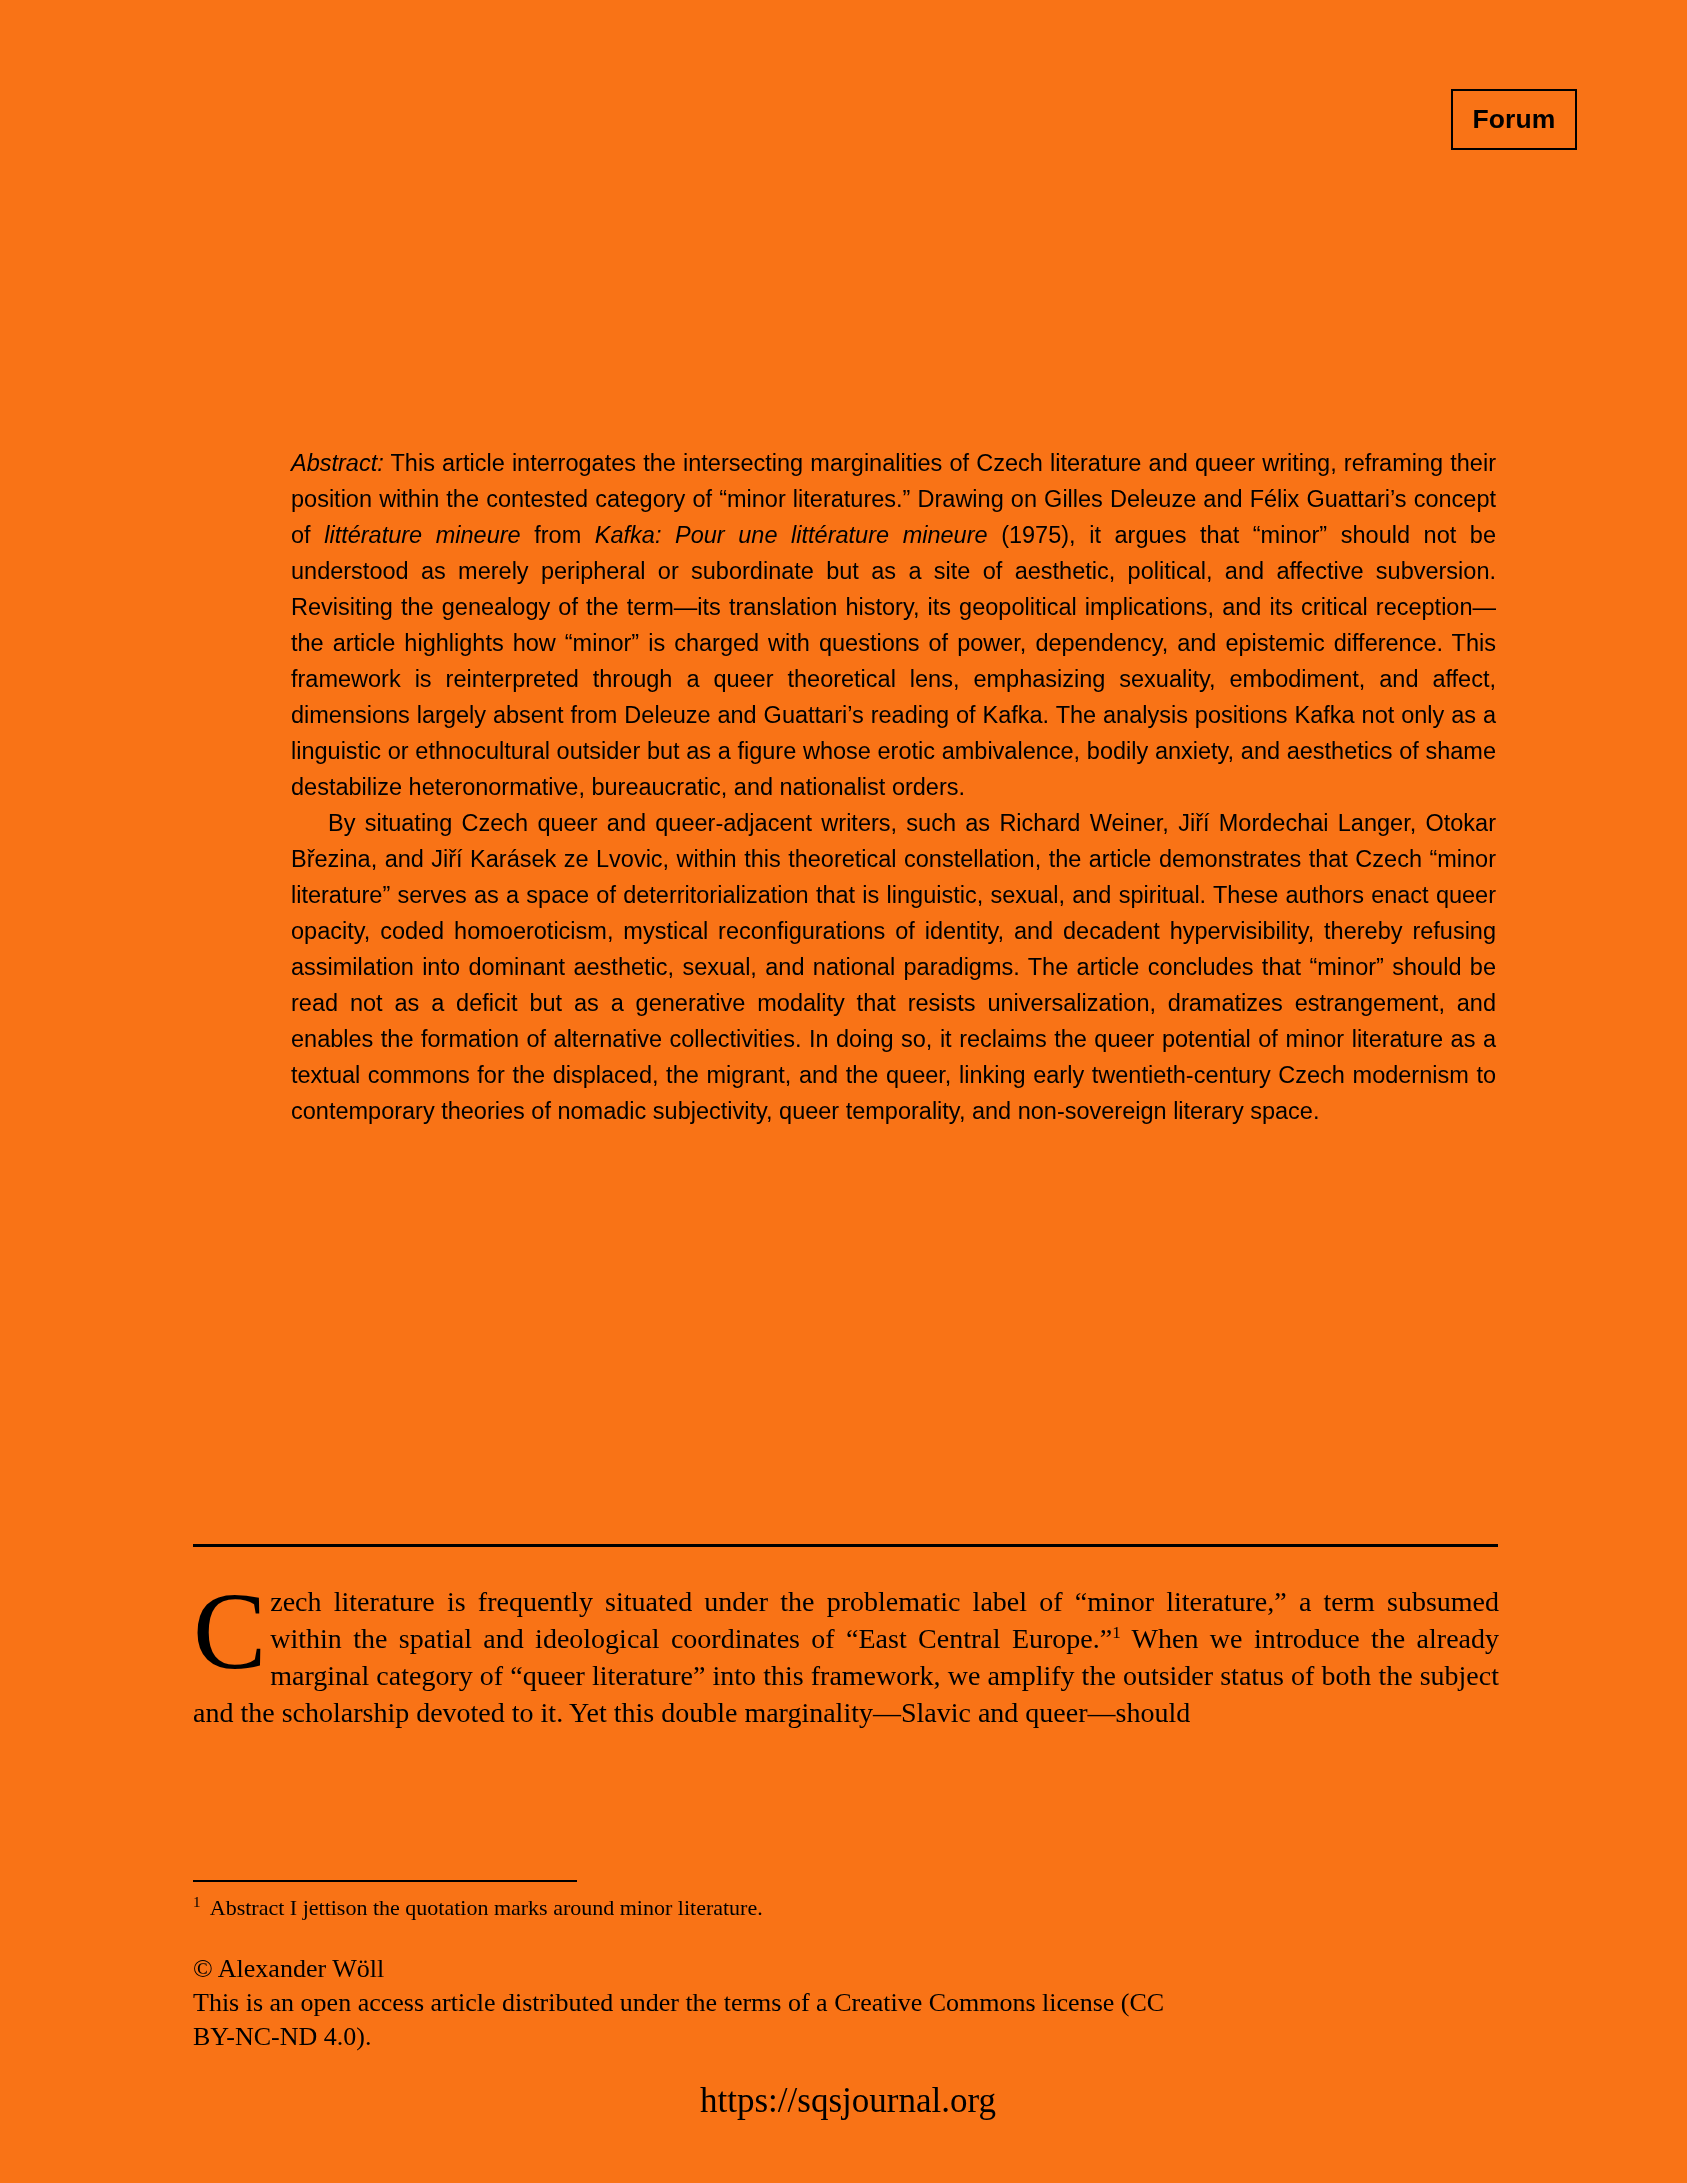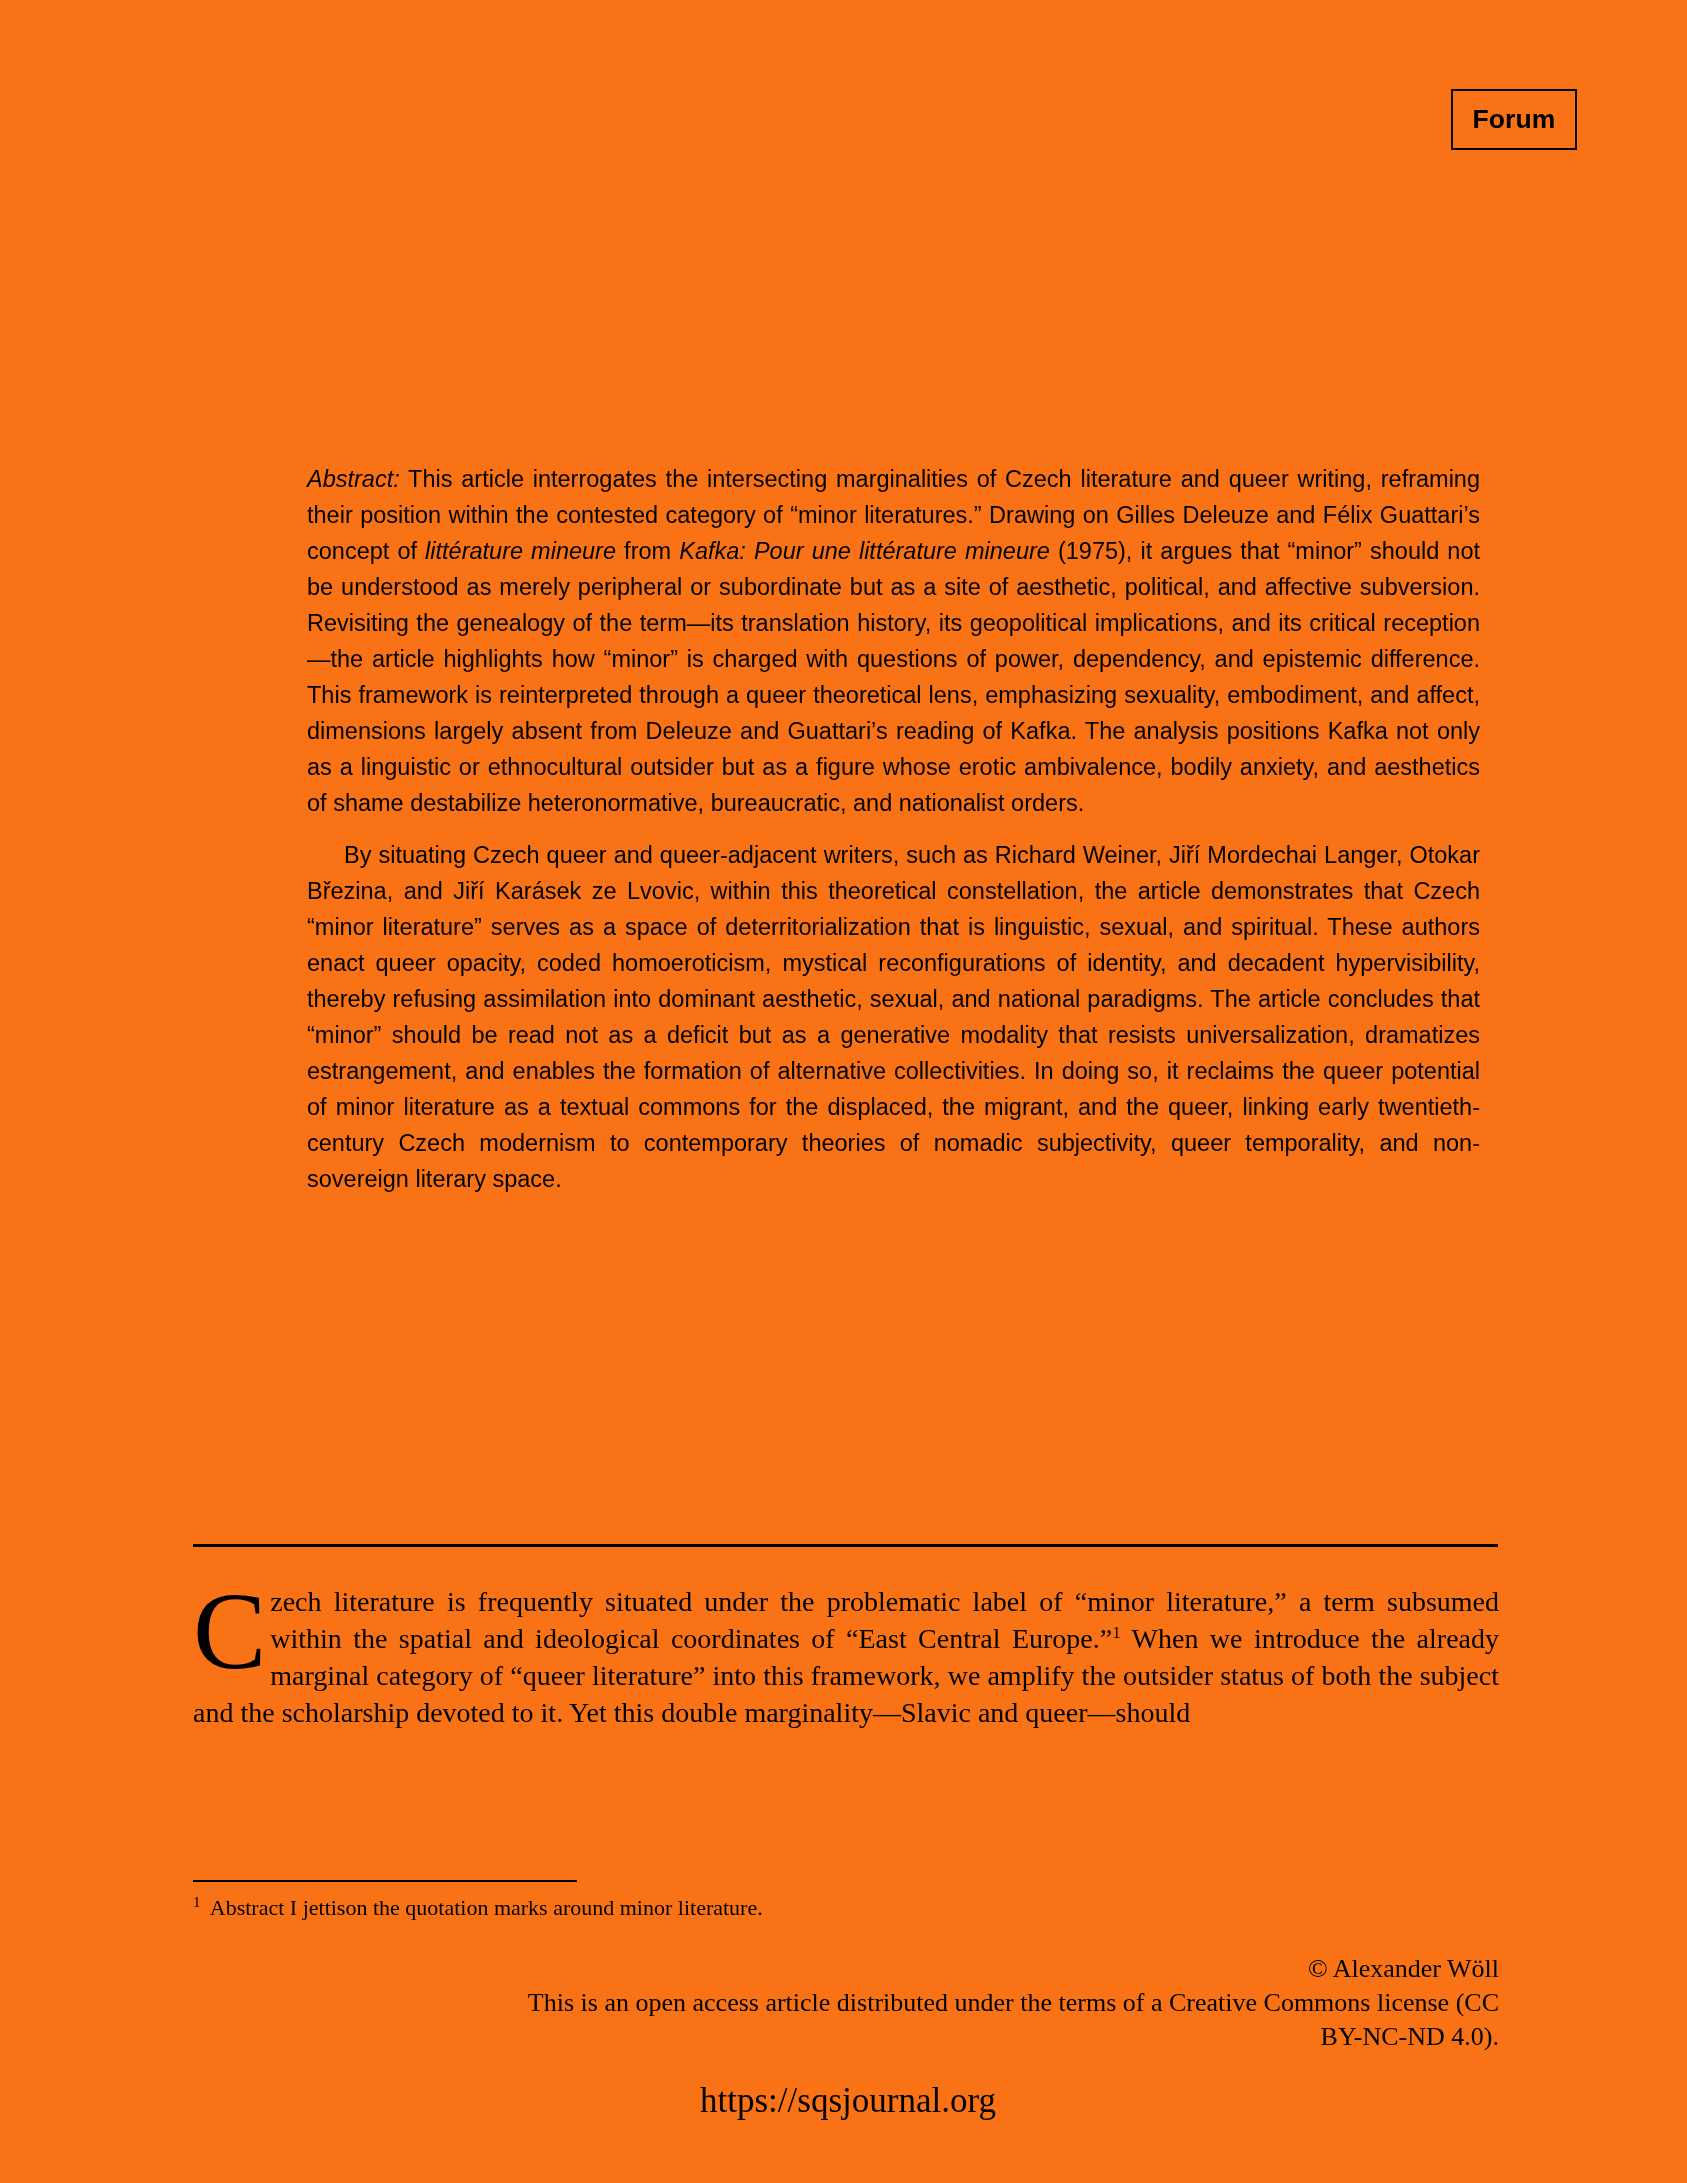--- a/index.html
+++ b/index.html
@@ -72,21 +72,21 @@
     top: 445px;
     width: 1205px;
     font-family: "Liberation Sans Narrow", "Liberation Sans", "DejaVu Sans", sans-serif;
     font-size: 23.5px;
     line-height: 36px;
     text-align: justify;
     text-justify: inter-word;
     font-stretch: condensed;
   }
   .abstract-para {
-    margin: 16px;
+    margin: 0;
   }
   .abstract-para + .abstract-para {
     text-indent: 37px;
   }
   .abstract-label {
     font-style: italic;
   }
   .abstract-block i {
     font-style: italic;
   }
@@ -154,21 +154,21 @@
     line-height: 0;
     margin-right: 9.3px;
   }
 
   
   .license-block {
     position: absolute;
     left: 193px;
     top: 1952px;
     width: 1306px;
-    text-align: right;
+    text-align: left;
     font-family: "Liberation Serif", "DejaVu Serif", serif;
     font-size: 26px;
     line-height: 34px;
   }
   .license-line {
     margin: 0;
   }
   .journal-url {
     position: absolute;
     left: 195px;

